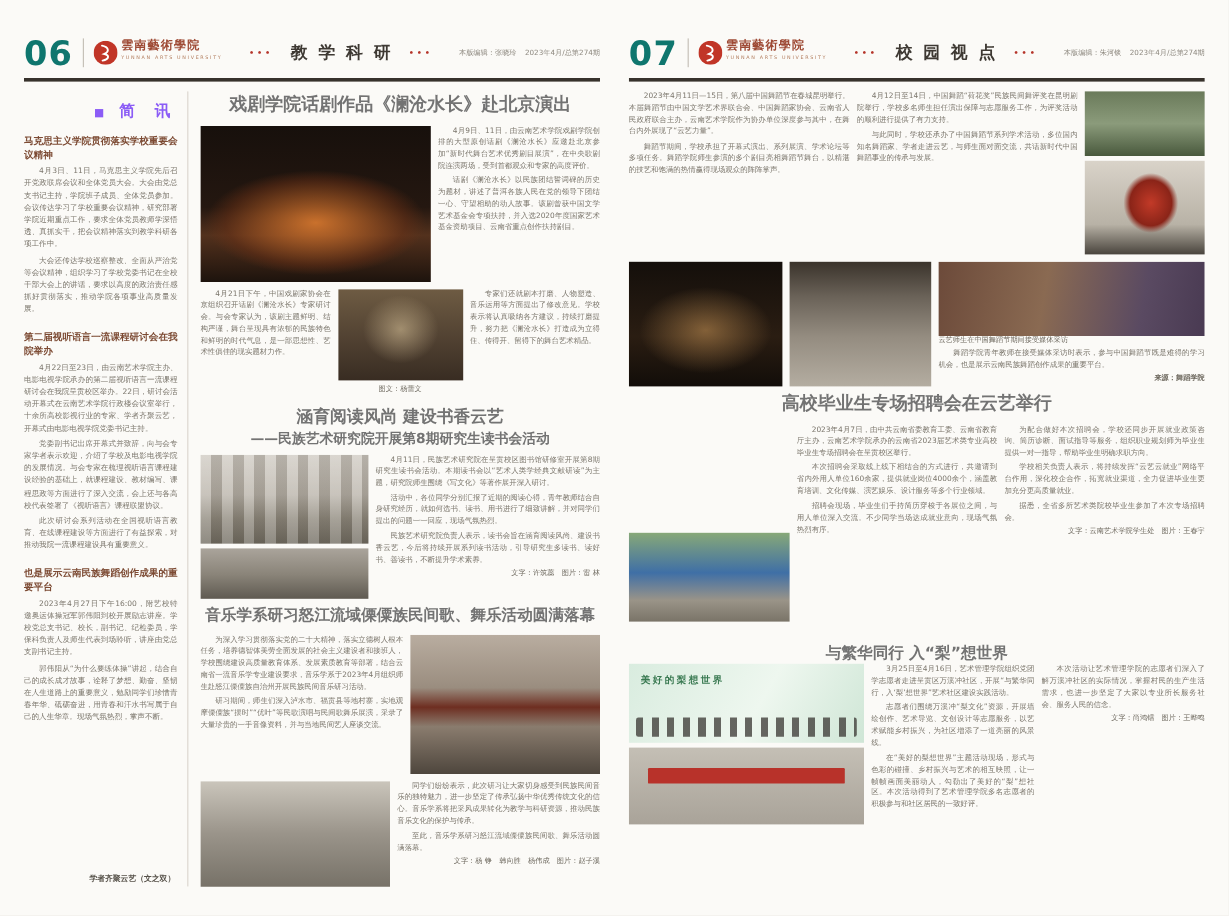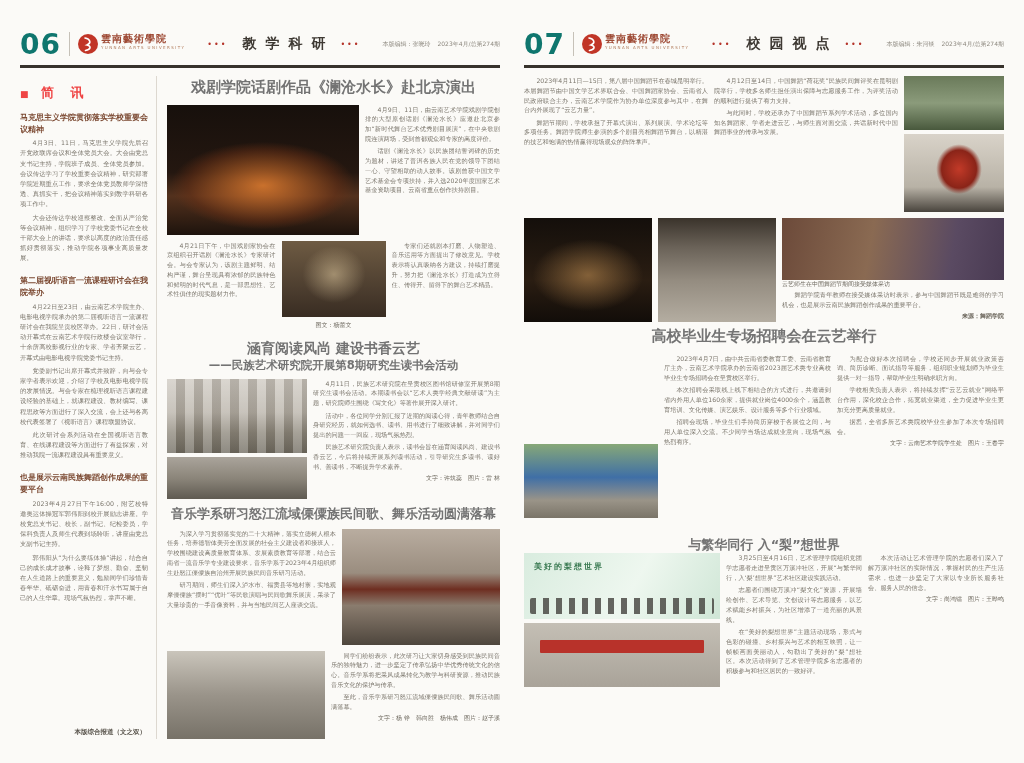--- a/index.html
+++ b/index.html
@@ -42,21 +42,21 @@
   .hl-e2{font-size:11px;margin:1px 0 6px;}
   p.ap{font-size:6.2px;color:#7b766c;line-height:1.58;text-align:justify;text-indent:2em;margin:0 0 2.5px;}
   .cap{font-size:6px;color:#6e695f;line-height:1.4;flex:none;}
   .cap.r{text-align:right;}
   .cap.c{text-align:center;}
   .cap.b{font-weight:700;}
 
   
   .briefs{width:128px;flex:none;border-right:1px solid #ddd8d0;padding-right:8px;
     display:flex;flex-direction:column;overflow:hidden;}
-  .briefs-title{text-align:left;font-size:13px;font-weight:700;color:#ef4444;letter-spacing:6px;margin:8px 0 10px;white-space:nowrap;}
+  .briefs-title{text-align:right;font-size:13px;font-weight:700;color:#8b5cf6;letter-spacing:6px;margin:8px 0 10px;white-space:nowrap;}
   .briefs-title .sq{font-size:9px;letter-spacing:2px;}
   .bitem{margin-bottom:9px;}
   .bitem-title{font-size:8px;font-weight:700;color:#7c4a33;line-height:1.45;margin:0 0 3px;}
   .bp{font-size:6.3px;color:#7b766c;line-height:1.62;text-align:justify;text-indent:2em;margin:0 0 3px;}
   .briefs-footer{margin-top:auto;text-align:right;font-size:6.5px;font-weight:700;color:#57524a;padding:6px 2px 2px;}
 
   
   .photo{flex:none;position:relative;overflow:hidden;}
   .ph-stage{background:radial-gradient(60% 42% at 50% 62%,rgba(226,126,48,.85),rgba(110,50,22,.45) 65%,rgba(0,0,0,0) 80%),linear-gradient(180deg,#17100c 0%,#241710 52%,#53311d 70%,#1d130d 100%);}
   .ph-program{background:radial-gradient(42% 52% at 50% 44%,rgba(222,200,158,.55),rgba(0,0,0,0) 72%),linear-gradient(180deg,#6e5b43,#4e3f30 60%,#382c22);}
@@ -127,21 +127,21 @@
           <div class="bitem-title">第二届视听语言一流课程研讨会在我院举办</div>
           <p class="bp">4月22日至23日，由云南艺术学院主办、电影电视学院承办的第二届视听语言一流课程研讨会在我院呈贡校区举办。22日，研讨会活动开幕式在云南艺术学院行政楼会议室举行，十余所高校影视行业的专家、学者齐聚云艺，开幕式由电影电视学院党委书记主持。</p>
           <p class="bp">党委副书记出席开幕式并致辞，向与会专家学者表示欢迎，介绍了学校及电影电视学院的发展情况。与会专家在梳理视听语言课程建设经验的基础上，就课程建设、教材编写、课程思政等方面进行了深入交流，会上还与各高校代表签署了《视听语言》课程联盟协议。</p>
           <p class="bp">此次研讨会系列活动在全国视听语言教育、在线课程建设等方面进行了有益探索，对推动我院一流课程建设具有重要意义。</p>
         </div>
         <div class="bitem">
           <div class="bitem-title">也是展示云南民族舞蹈创作成果的重要平台</div>
           <p class="bp">2023年4月27日下午16:00，附艺校特邀奥运体操冠军郭伟阳到校开展励志讲座。学校党总支书记、校长，副书记、纪检委员，学保科负责人及师生代表到场聆听，讲座由党总支副书记主持。</p>
           <p class="bp">郭伟阳从“为什么要练体操”讲起，结合自己的成长成才故事，诠释了梦想、勤奋、坚韧在人生道路上的重要意义，勉励同学们珍惜青春年华、砥砺奋进，用青春和汗水书写属于自己的人生华章。现场气氛热烈，掌声不断。</p>
         </div>
-        <div class="briefs-footer">本版综合报道（文之双）</div>
+        <div class="briefs-footer">学者齐聚云艺（文之双）</div>
       </aside>
 
       <div class="main">
 
         <article>
           <div class="hl hl-a">戏剧学院话剧作品《澜沧水长》赴北京演出</div>
           <div class="row" style="height:132px;">
             <div class="photo ph-stage" style="width:192px;height:130px;"></div>
             <div class="tx">
               <p class="ap">4月9日、11日，由云南艺术学院戏剧学院创排的大型原创话剧《澜沧水长》应邀赴北京参加“新时代舞台艺术优秀剧目展演”，在中央歌剧院连演两场，受到首都观众和专家的高度评价。</p>

